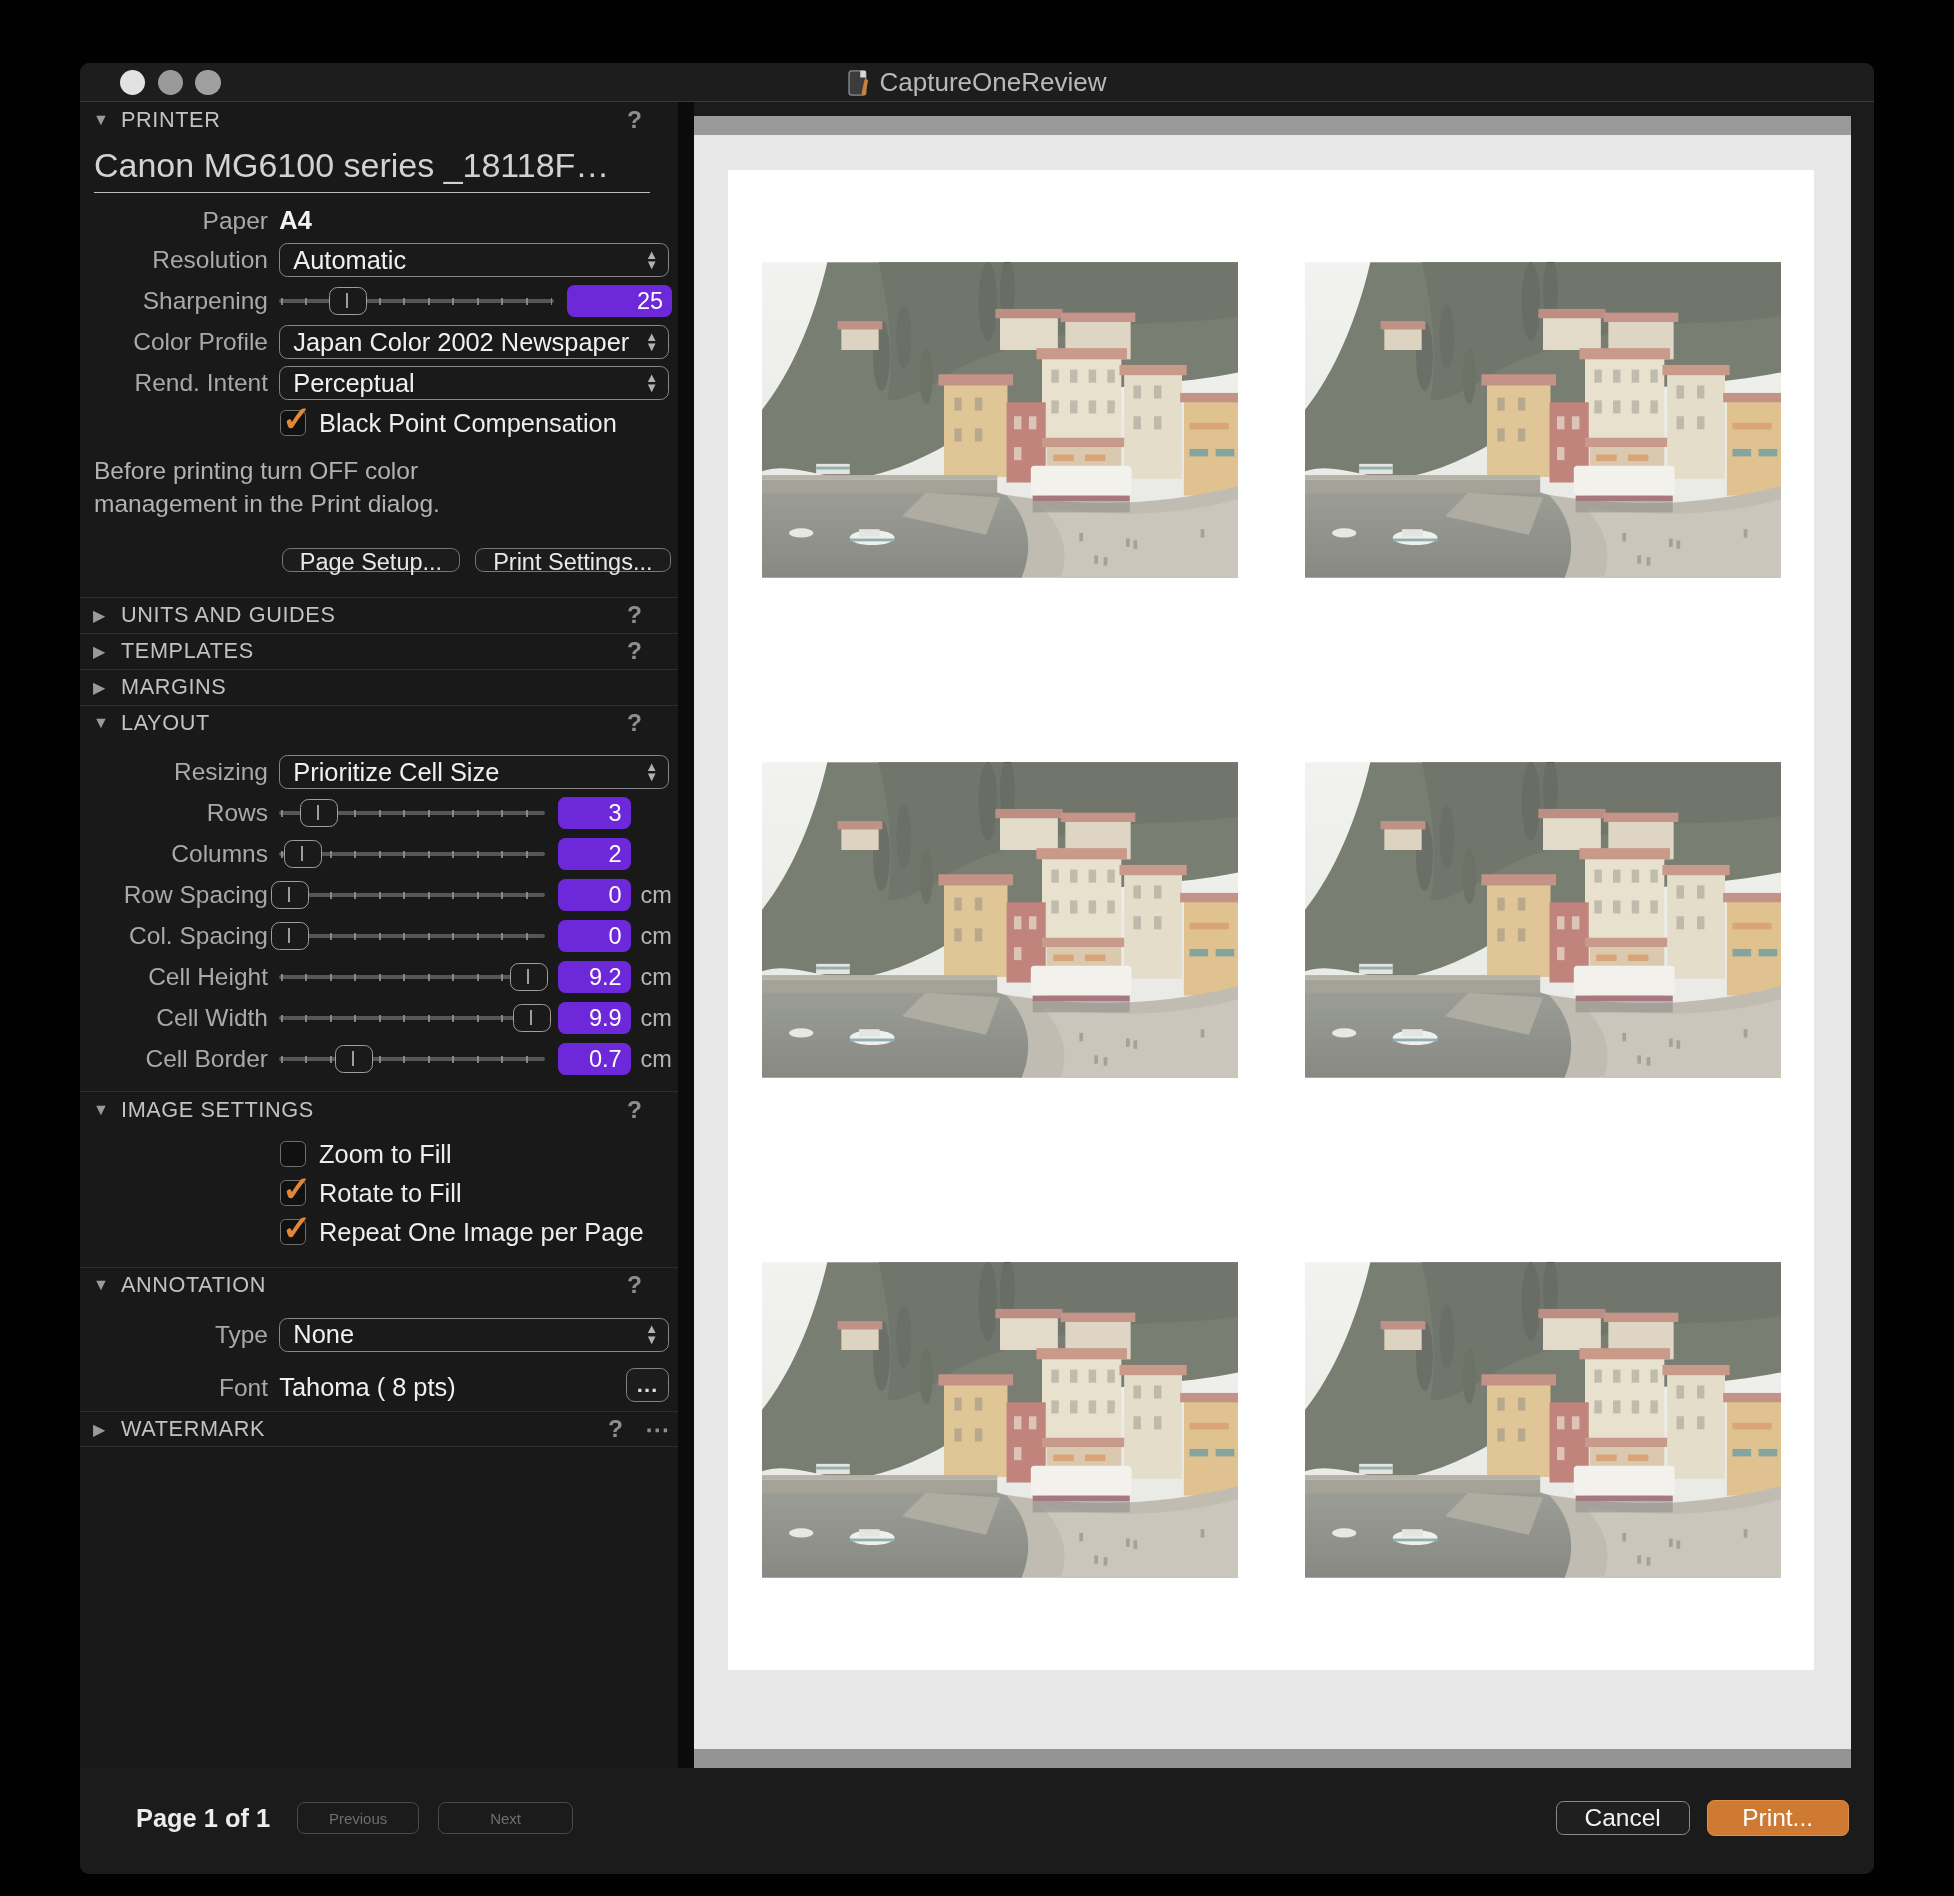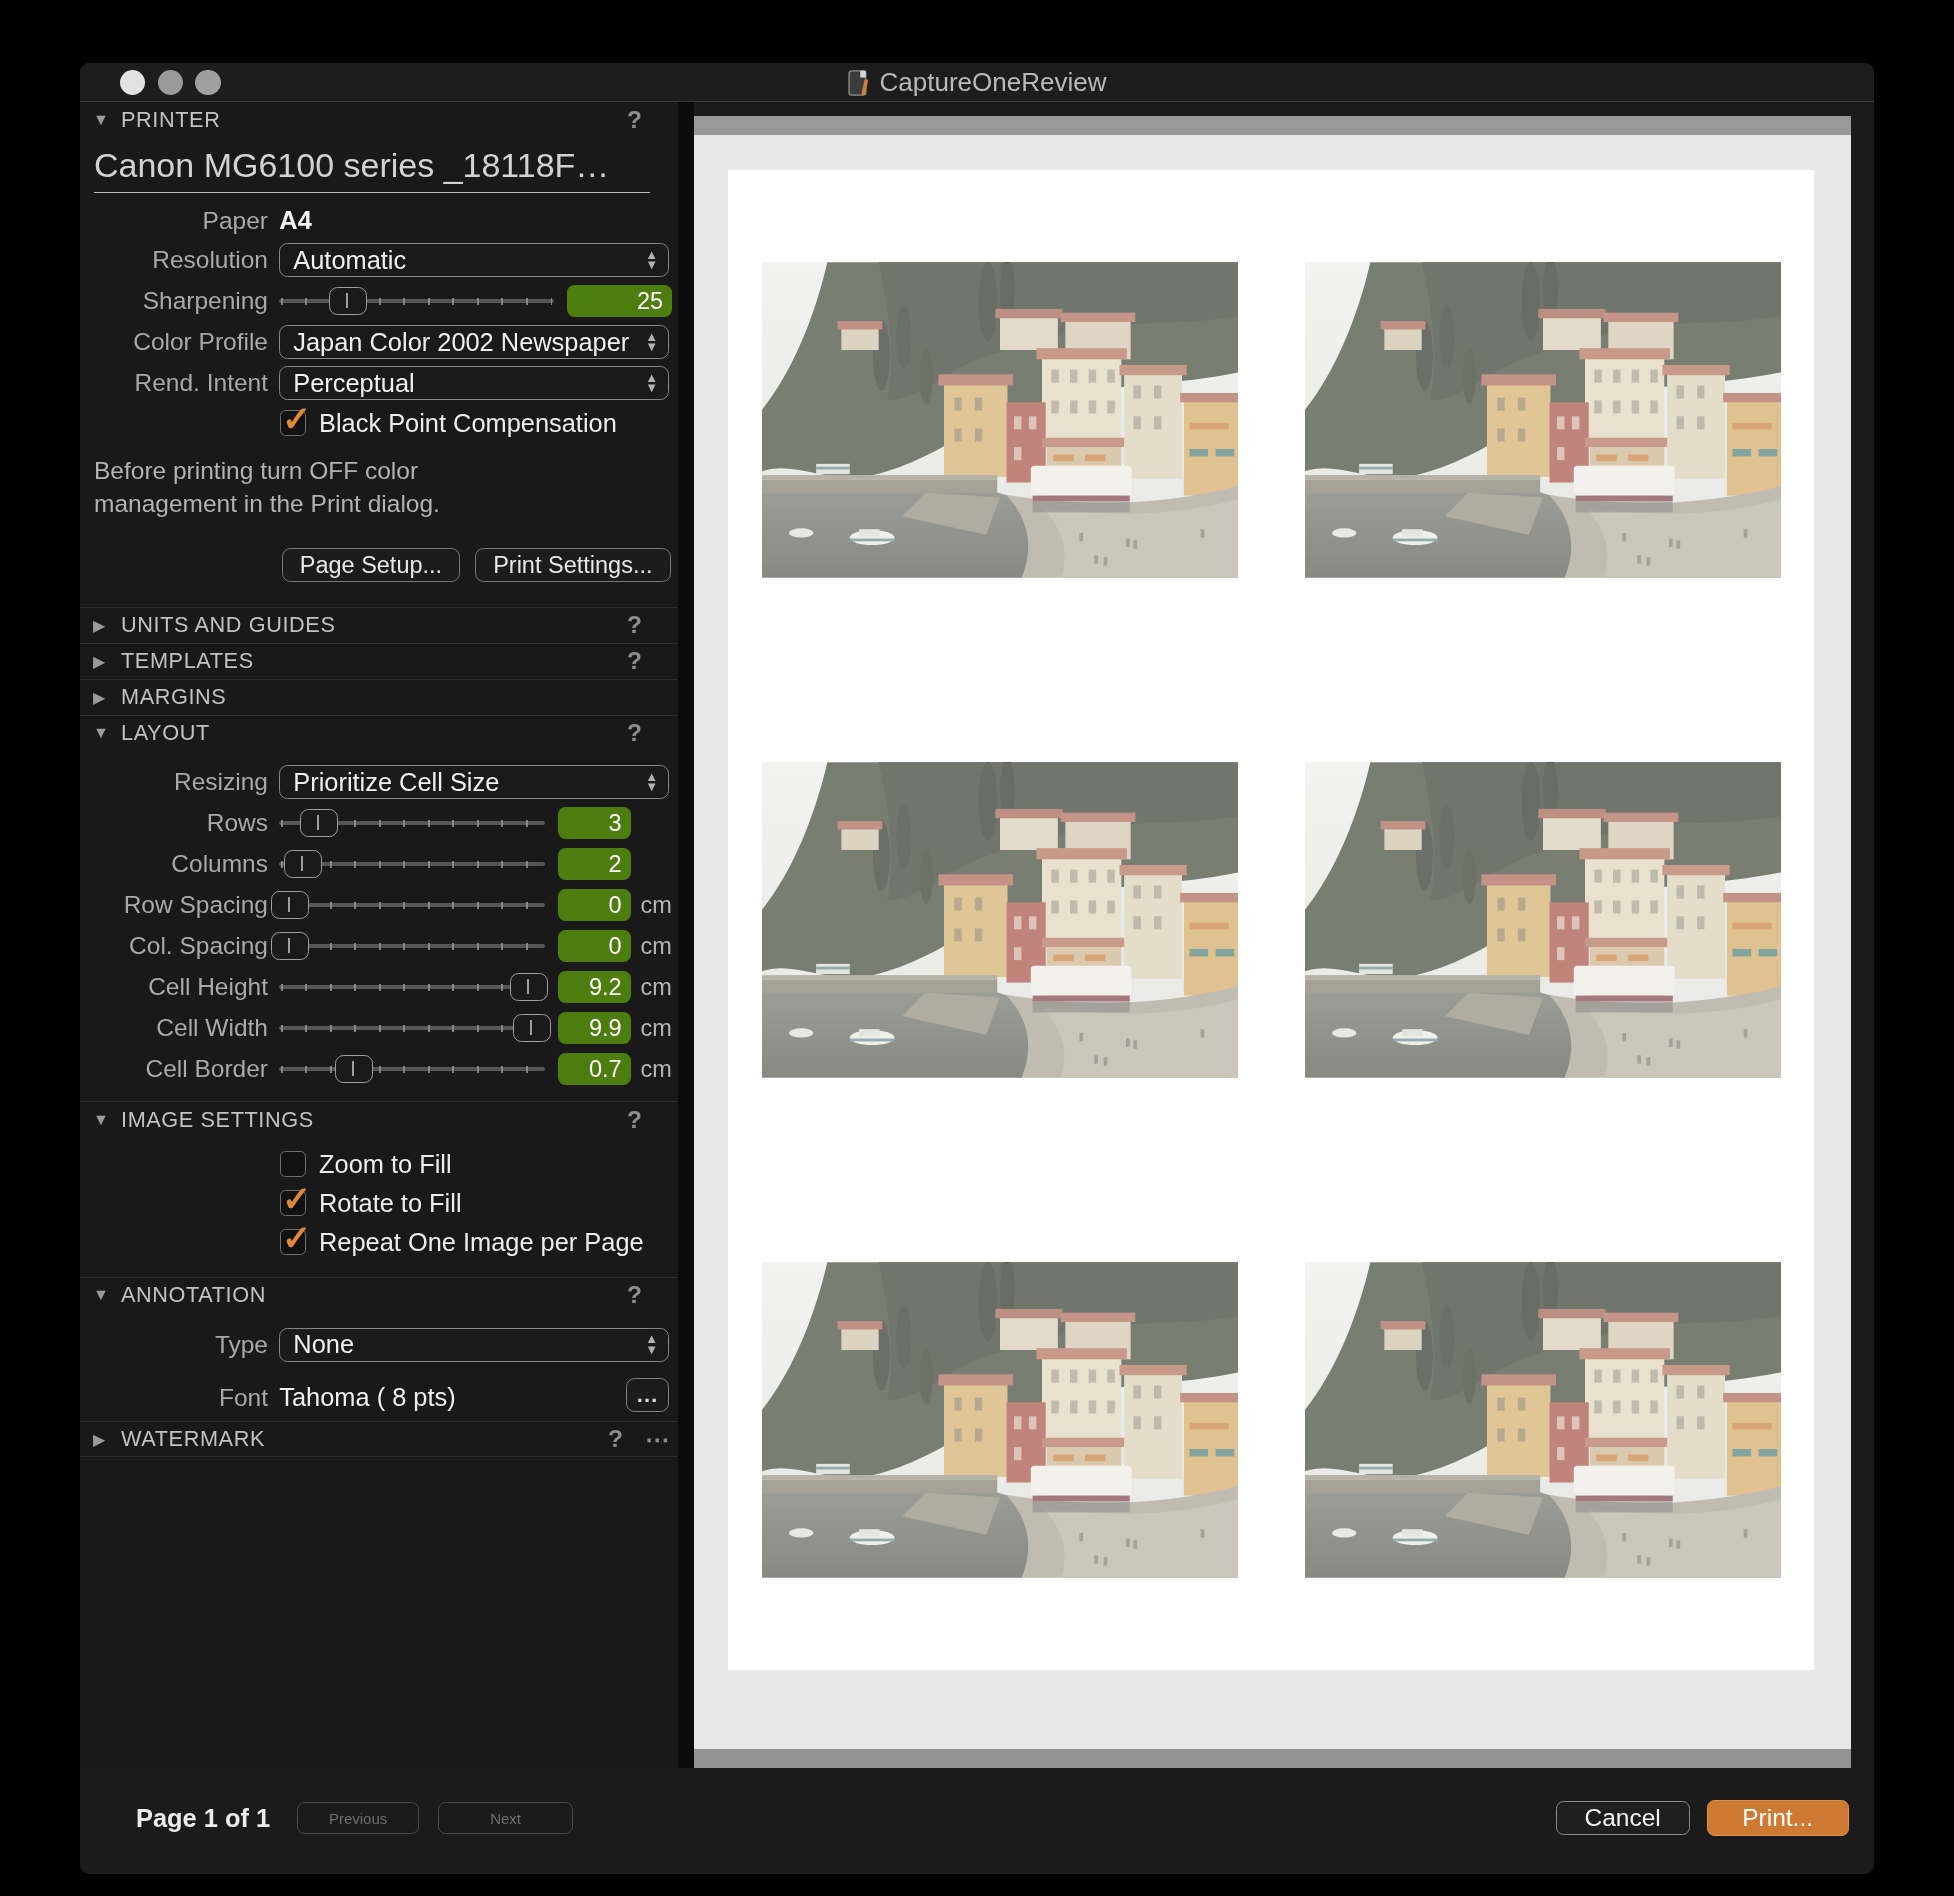--- a/index.html
+++ b/index.html
@@ -47,32 +47,32 @@
   .dd-text { flex:1; color:#f0f0f0; font-size:25.4px; white-space:nowrap; overflow:hidden; }
   .stepper { display:flex; flex-direction:column; align-items:center; line-height:10.4px; }
   .stepper i { font-style:normal; color:#b2b2b2; font-size:13px; }
   .slider { position:relative; flex:1; height:32px; margin-right:13px; }
   .track { position:absolute; left:0; right:0; top:14px; height:3.8px; background:#565656; border-radius:1.9px; }
   .ticks { position:absolute; left:1.9px; right:0; top:12.2px; height:7.5px;
            background:repeating-linear-gradient(90deg,#949494 0 1.9px,transparent 1.9px 24.5px); opacity:.85; }
   .handle { position:absolute; top:1.9px; width:38px; height:28px; border:1.9px solid #9e9e9e; border-radius:8.5px;
             background:#1a1a1a; transform:translateX(-50%); }
   .handle::after { content:""; position:absolute; left:16px; top:4.7px; width:1.9px; height:15px; background:#9e9e9e; }
-  .valbox { width:73px; flex:0 0 73px; height:32px; background:#4d7c0f; border-radius:7.5px;
+  .valbox { width:73px; flex:0 0 73px; height:32px; background:#6d28d9; border-radius:7.5px;
             display:flex; align-items:center; justify-content:flex-end; padding-right:9.4px; }
   .valbox.wide { width:105px; flex:0 0 105px; }
   .valbox span { color:#fff; font-size:23.5px; }
   .unit { width:32px; flex:0 0 32px; margin-left:9.4px; color:#b5b5b5; font-size:23.5px; }
   .checkbox { position:relative; width:26px; height:26px; border:1.9px solid #6f6f6f; border-radius:5.6px; background:#111; flex:0 0 26px; }
   .ck { position:absolute; left:0.9px; top:-12.2px; color:#e0873a; font-size:35px; font-weight:bold; }
   .check-row { display:flex; align-items:center; min-height:39px; padding-left:200px; }
   .check-label { margin-left:13px; color:#ededed; font-size:25.4px; white-space:nowrap; }
   .note { margin:11.3px 0 0 14px; width:446px; color:#b2b2b2; font-size:24.5px; line-height:1.35; }
   .btn-row { display:flex; justify-content:flex-end; gap:15px; margin:28px 7.5px 24.5px 0; }
-  .ghost-btn { height:34px; padding:0 17px; background:#1c1c1c; border:1.9px solid #777; border-radius:8.5px;
+  .ghost-btn { height:24px; padding:0 17px; background:#1c1c1c; border:1.9px solid #777; border-radius:8.5px;
                color:#e8e8e8; font-size:23.5px; font-family:"Liberation Sans",sans-serif; }
   .font-value { color:#f0f0f0; font-size:25.4px; flex:1; }
   .more-btn { width:43px; height:34px; background:#1c1c1c; border:1.9px solid #828282; border-radius:8.5px;
               color:#dadada; font-size:22.6px; font-weight:bold; margin-right:3.8px; font-family:"Liberation Sans",sans-serif; }
   
   .footer { height:106px; flex:0 0 106px; background:#1b1b1b; display:flex; align-items:center; padding:0 25.4px 5.6px 56px; }
   .page-ind { color:#ececec; font-size:25.4px; font-weight:bold; margin-right:27px; }
   .nav-btn { height:32px; border:1.9px solid #4a4a4a; border-radius:7.5px; background:transparent; color:#6f6f6f;
              font-size:15px; margin-right:19px; font-family:"Liberation Sans",sans-serif; }
   .nav-btn.prev { width:122px; }

